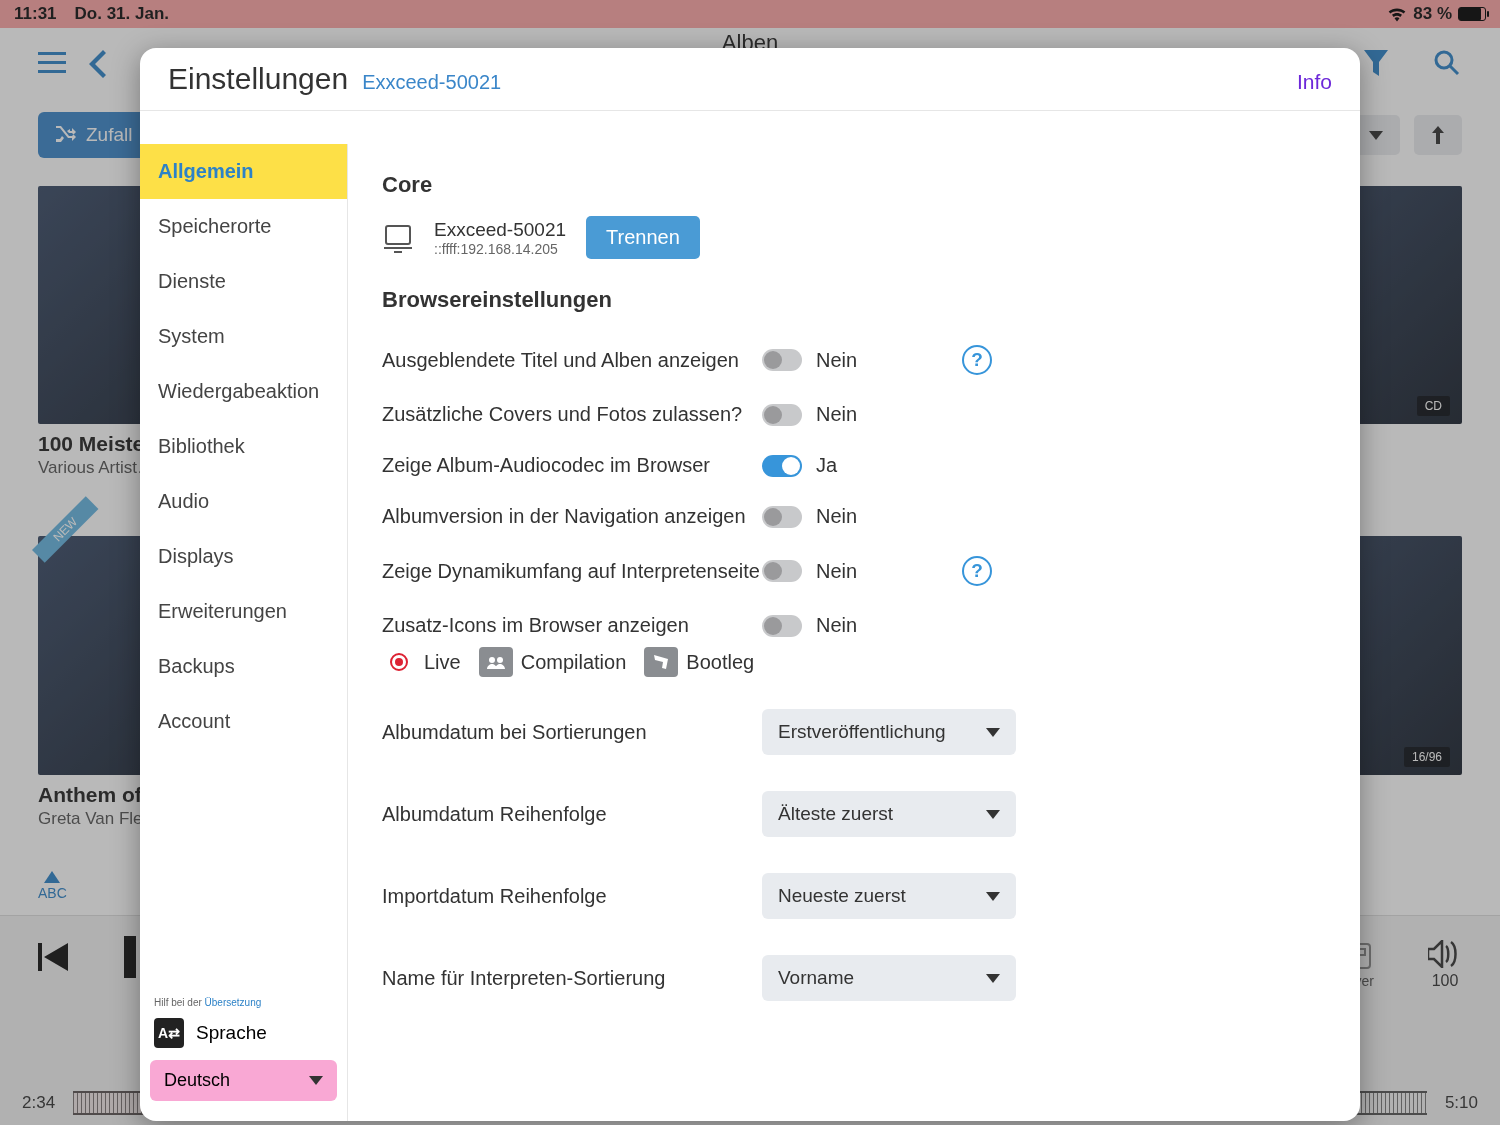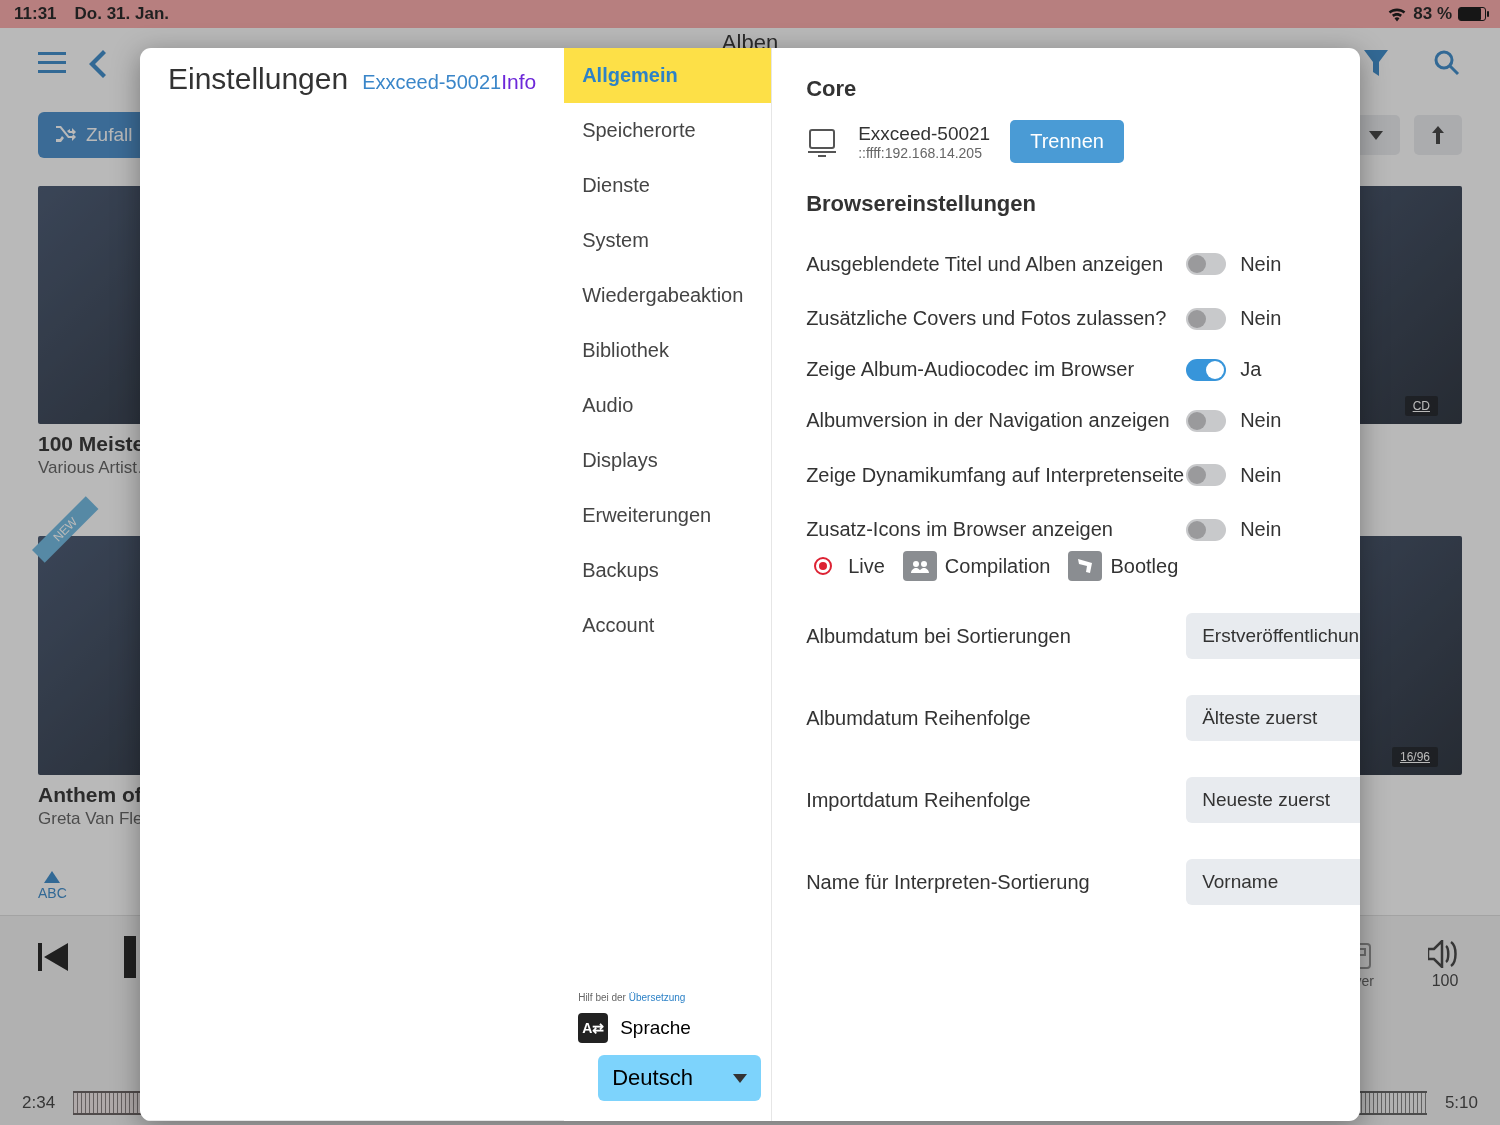--- a/index.html
+++ b/index.html
@@ -24,51 +24,51 @@
 .bg-icons-right { position: absolute; right: 40px; top: 22px; display: flex; gap: 46px; }
 .bg-bar { padding: 12px 38px; display: flex; gap: 14px; align-items: center;}
 .pill-btn { background: #3a86c9; color: #ffffff; border-radius: 6px; padding: 12px 18px; display: inline-flex; align-items: center; gap: 10px; font-size: 19px; }
 .sq-btn { background: #e9ebee; width: 48px; height: 40px; border-radius: 5px; display: inline-flex; align-items: center; justify-content: center; }
 .bg-grid { padding: 16px 38px; display: grid; grid-template-columns: repeat(5, 1fr); gap: 58px; }
 .album { }
 .album .art { width: 100%; aspect-ratio: 1/1; background: linear-gradient(135deg,#394a66,#1a222e); border-radius: 2px; position: relative;}
 .album .title { font-size: 21px; font-weight: 700; color: #222; margin-top: 8px; }
 .album .artist { font-size: 17px; color: #555; margin-top: 2px;}
 .new-ribbon { position: absolute; top: 14px; left: -6px; background: #64b4e0; color: #fff; font-size: 12px; padding: 2px 24px; transform: rotate(-45deg); transform-origin: top left; }
-.cd-badge { position: absolute; bottom: 8px; right: 24px; background: rgba(0,0,0,.55); color: #fff; font-size: 12px; padding: 3px 8px; border-radius: 2px; text-decoration: underline;}
+.cd-badge { position: absolute; bottom: 8px; right: 12px; background: rgba(0,0,0,.55); color: #fff; font-size: 12px; padding: 3px 8px; border-radius: 2px;}
 .abc { color: #2d82c7; font-size: 14px; position: absolute; left: 38px; bottom: 224px; text-align: center;}
 .abc svg { display: block; margin: 0 auto 2px;}
 .player { position: absolute; bottom: 0; left: 0; right: 0; height: 210px; background: #f3f3f3; border-top: 1px solid #ddd; }
 .player-controls { display: flex; align-items: center; gap: 56px; padding: 20px 38px 0; }
 .player-right { position: absolute; right: 38px; top: 24px; display: flex; align-items: center; gap: 34px;}
 .timebar { position: absolute; bottom: 10px; left: 22px; right: 22px; display: flex; align-items: center; gap: 18px; font-size: 17px; color: #333;}
 .rule { height: 24px; flex: 1; background: repeating-linear-gradient(90deg,#777,#777 1px,transparent 1px,transparent 4px); position: relative; border-top: 2px solid #555; border-bottom: 2px solid #555;}
 .rule .played { position: absolute; left: 0; top: -2px; bottom: -2px; width: 40%; border-right: 2px solid #b3342b; background: rgba(179,52,43,.06); }
 
 
 .dim { position: absolute; inset: 0; background: rgba(60,60,60,.36); }
 
 
-.modal { position: absolute; top: 48px; left: 140px; right: 140px; bottom: 4px; background: #fff; border-radius: 11px; box-shadow: 0 6px 28px rgba(0,0,0,.35); display: flex; flex-direction: row; overflow: hidden; }
+.modal { position: absolute; top: 48px; left: 140px; right: 140px; bottom: 4px; background: #fff; border-radius: 16px; box-shadow: 0 6px 28px rgba(0,0,0,.35); display: flex; flex-direction: column; overflow: hidden; gap: 33px; }
 .modal-head { padding: 14px 28px; display: flex; align-items: baseline; border-bottom: 1px solid #e6e6e6; }
 .modal-head h1 { font-size: 30px; font-weight: 400; color: #333; }
 .modal-head .sub { font-size: 20px; color: #3a86c9; margin-left: 14px; }
 .modal-head .info { margin-left: auto; font-size: 21px; color: #6d28d9; }
 .modal-body { flex: 1; display: flex; overflow: hidden; }
 
 
 .sidebar { width: 208px; border-right: 1px solid #e6e6e6; display: flex; flex-direction: column; overflow: hidden; }
 .side-item { padding: 16px 18px; font-size: 20px; color: #444; white-space: nowrap; overflow: hidden; text-overflow: ellipsis; cursor: pointer; }
 .side-item.active { background: #fde047; color: #2d82c7; font-weight: 600; }
 .side-bottom { margin-top: auto; padding: 10px 10px 20px; }
 .translate { font-size: 10px; color: #666; padding: 4px 4px;}
 .translate a { color: #2d82c7; text-decoration: none; }
 .lang-row { display: flex; align-items: center; gap: 12px; padding: 6px 4px 12px; font-size: 19px; }
 .lang-icon { width: 30px; height: 30px; background: #222; border-radius: 4px; display: flex; align-items: center; justify-content: center; color: #fff; font-size: 14px; font-weight: 700;}
-.lang-sel { background: #7dd3fc; padding: 10px 14px; border-radius: 6px; display: flex; align-items: center; justify-content: space-between; font-size: 22px; margin-left: 24px; }
+.lang-sel { background: #f9a8d4; padding: 10px 14px; border-radius: 6px; display: flex; align-items: center; justify-content: space-between; font-size: 18px; }
 
 
 .content { flex: 1; padding: 22px 34px; overflow-y: auto; }
 .section-title { font-size: 22px; font-weight: 700; color: #333; margin-bottom: 18px; margin-top: 6px;}
 .core-row { display: flex; align-items: center; gap: 20px; margin-bottom: 28px;}
 .core-icon { width: 32px; height: 32px; }
 .core-txt .name { font-size: 19px; color: #333;}
 .core-txt .addr { font-size: 14px; color: #666;}
 .trennen { background: #4a9bd5; color: #fff; font-size: 20px; padding: 10px 20px; border-radius: 5px; border: none; cursor: pointer; }
 .setting-row { display: grid; grid-template-columns: 380px 200px 54px; align-items: center; padding: 14px 0; font-size: 20px; color: #333; }

